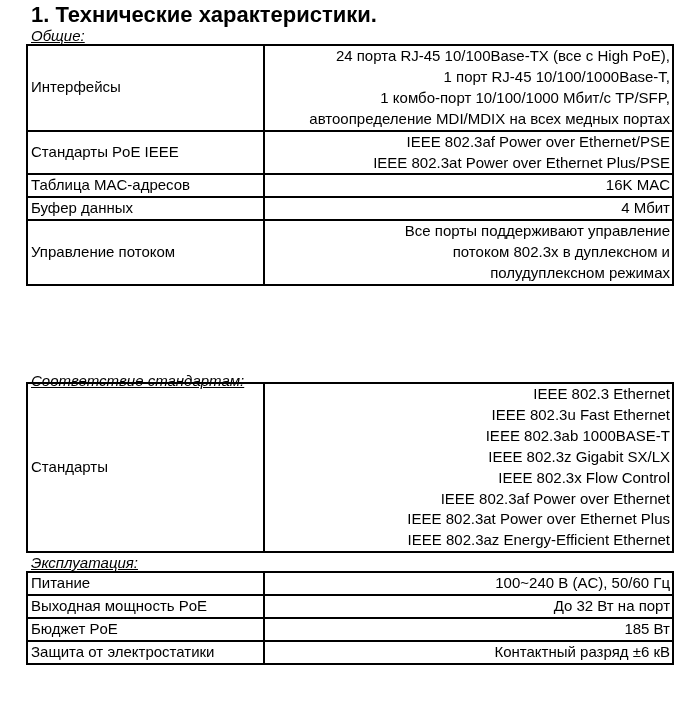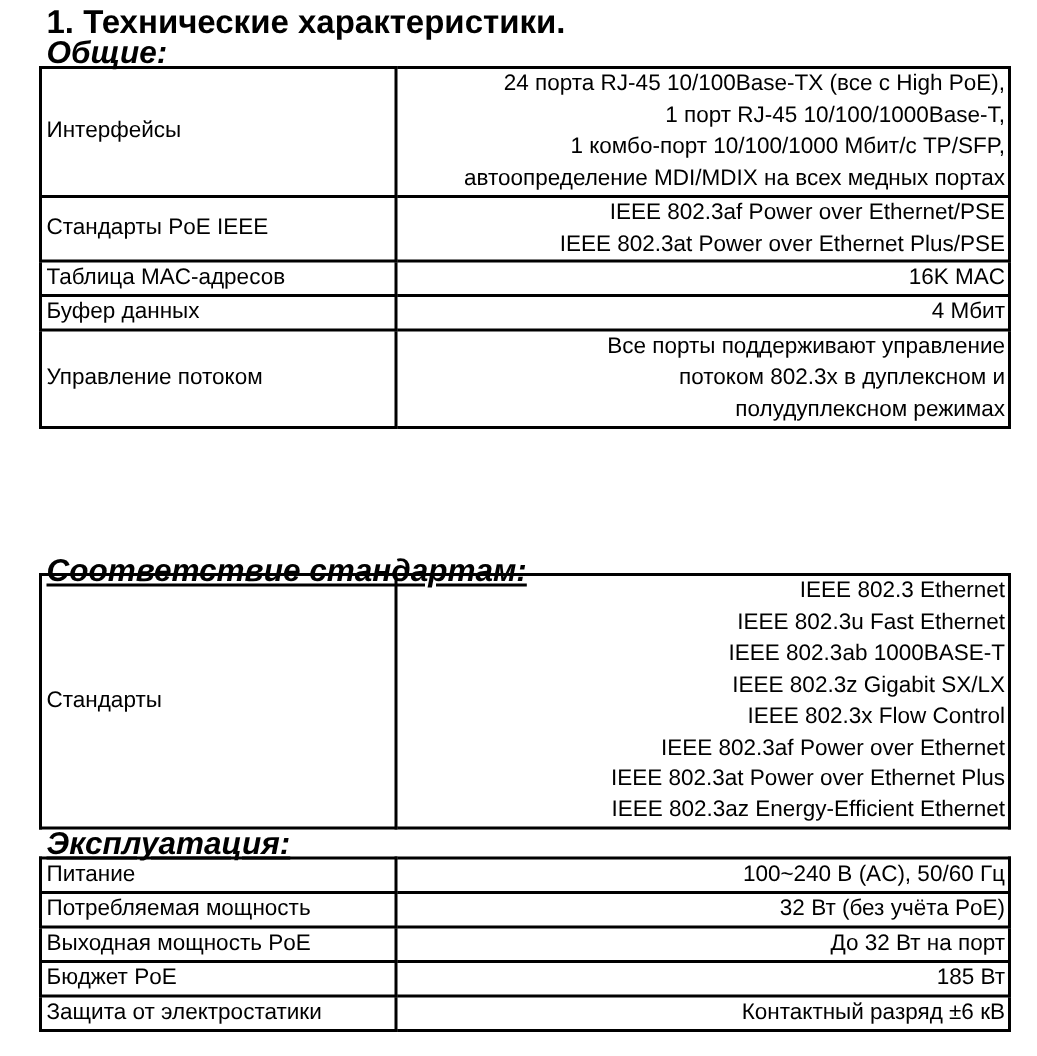--- a/index.html
+++ b/index.html
@@ -6,21 +6,21 @@
   body {
     width: 691px; height: 704px; position: relative; overflow: hidden;
     font-family: "Liberation Sans", sans-serif; color: #000;
   }
   .title {
     position: absolute; left: 31px; top: 5px;
     font-size: 22px; font-weight: bold; line-height: 20px;
   }
   .section {
     position: absolute; left: 31px;
-    font-size: 21px; font-weight: bold; font-style: italic;
+    font-size: 15px; font-weight: normal; font-style: italic;
     text-decoration: underline; line-height: 17px;
   }
   table.spec {
     position: absolute; left: 26px; width: 648px;
     border-collapse: collapse; table-layout: fixed;
     font-size: 15px;
   }
   table.spec td {
     border: 2px solid #000; padding: 0 18px 0 3px; vertical-align: middle;
     line-height: 20.9px;
@@ -98,26 +98,20 @@
 <div class="section" style="top:554px">Эксплуатация:</div>
 <table class="spec" style="top:571px">
   <tbody>
       <tr>
     <td class="k">Питание</td>
     <td class="v">
       <span class="line">100~240 В (AC), 50/60 Гц</span>
     </td>
   </tr>
   <tr>
-    <td class="k">Потребляемая мощность</td>
-    <td class="v">
-      <span class="line">32 Вт (без учёта PoE)</span>
-    </td>
-  </tr>
-  <tr>
     <td class="k">Выходная мощность PoE</td>
     <td class="v">
       <span class="line">До 32 Вт на порт</span>
     </td>
   </tr>
   <tr>
     <td class="k">Бюджет PoE</td>
     <td class="v">
       <span class="line">185 Вт</span>
     </td>

